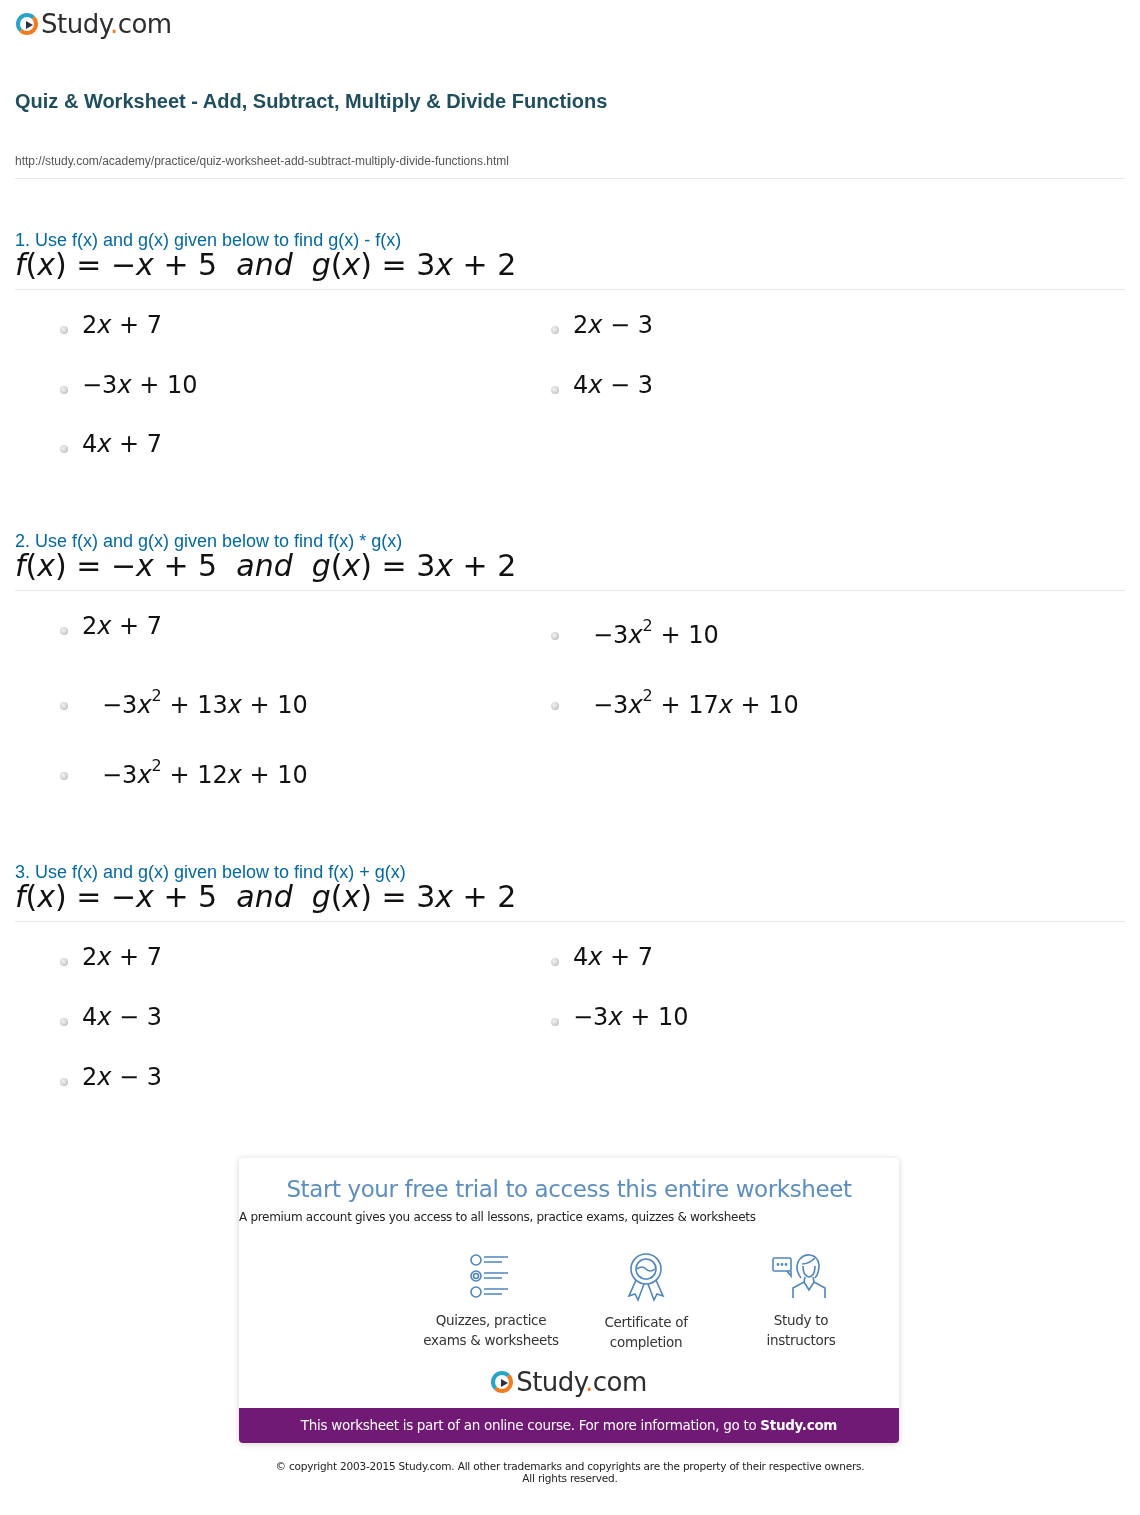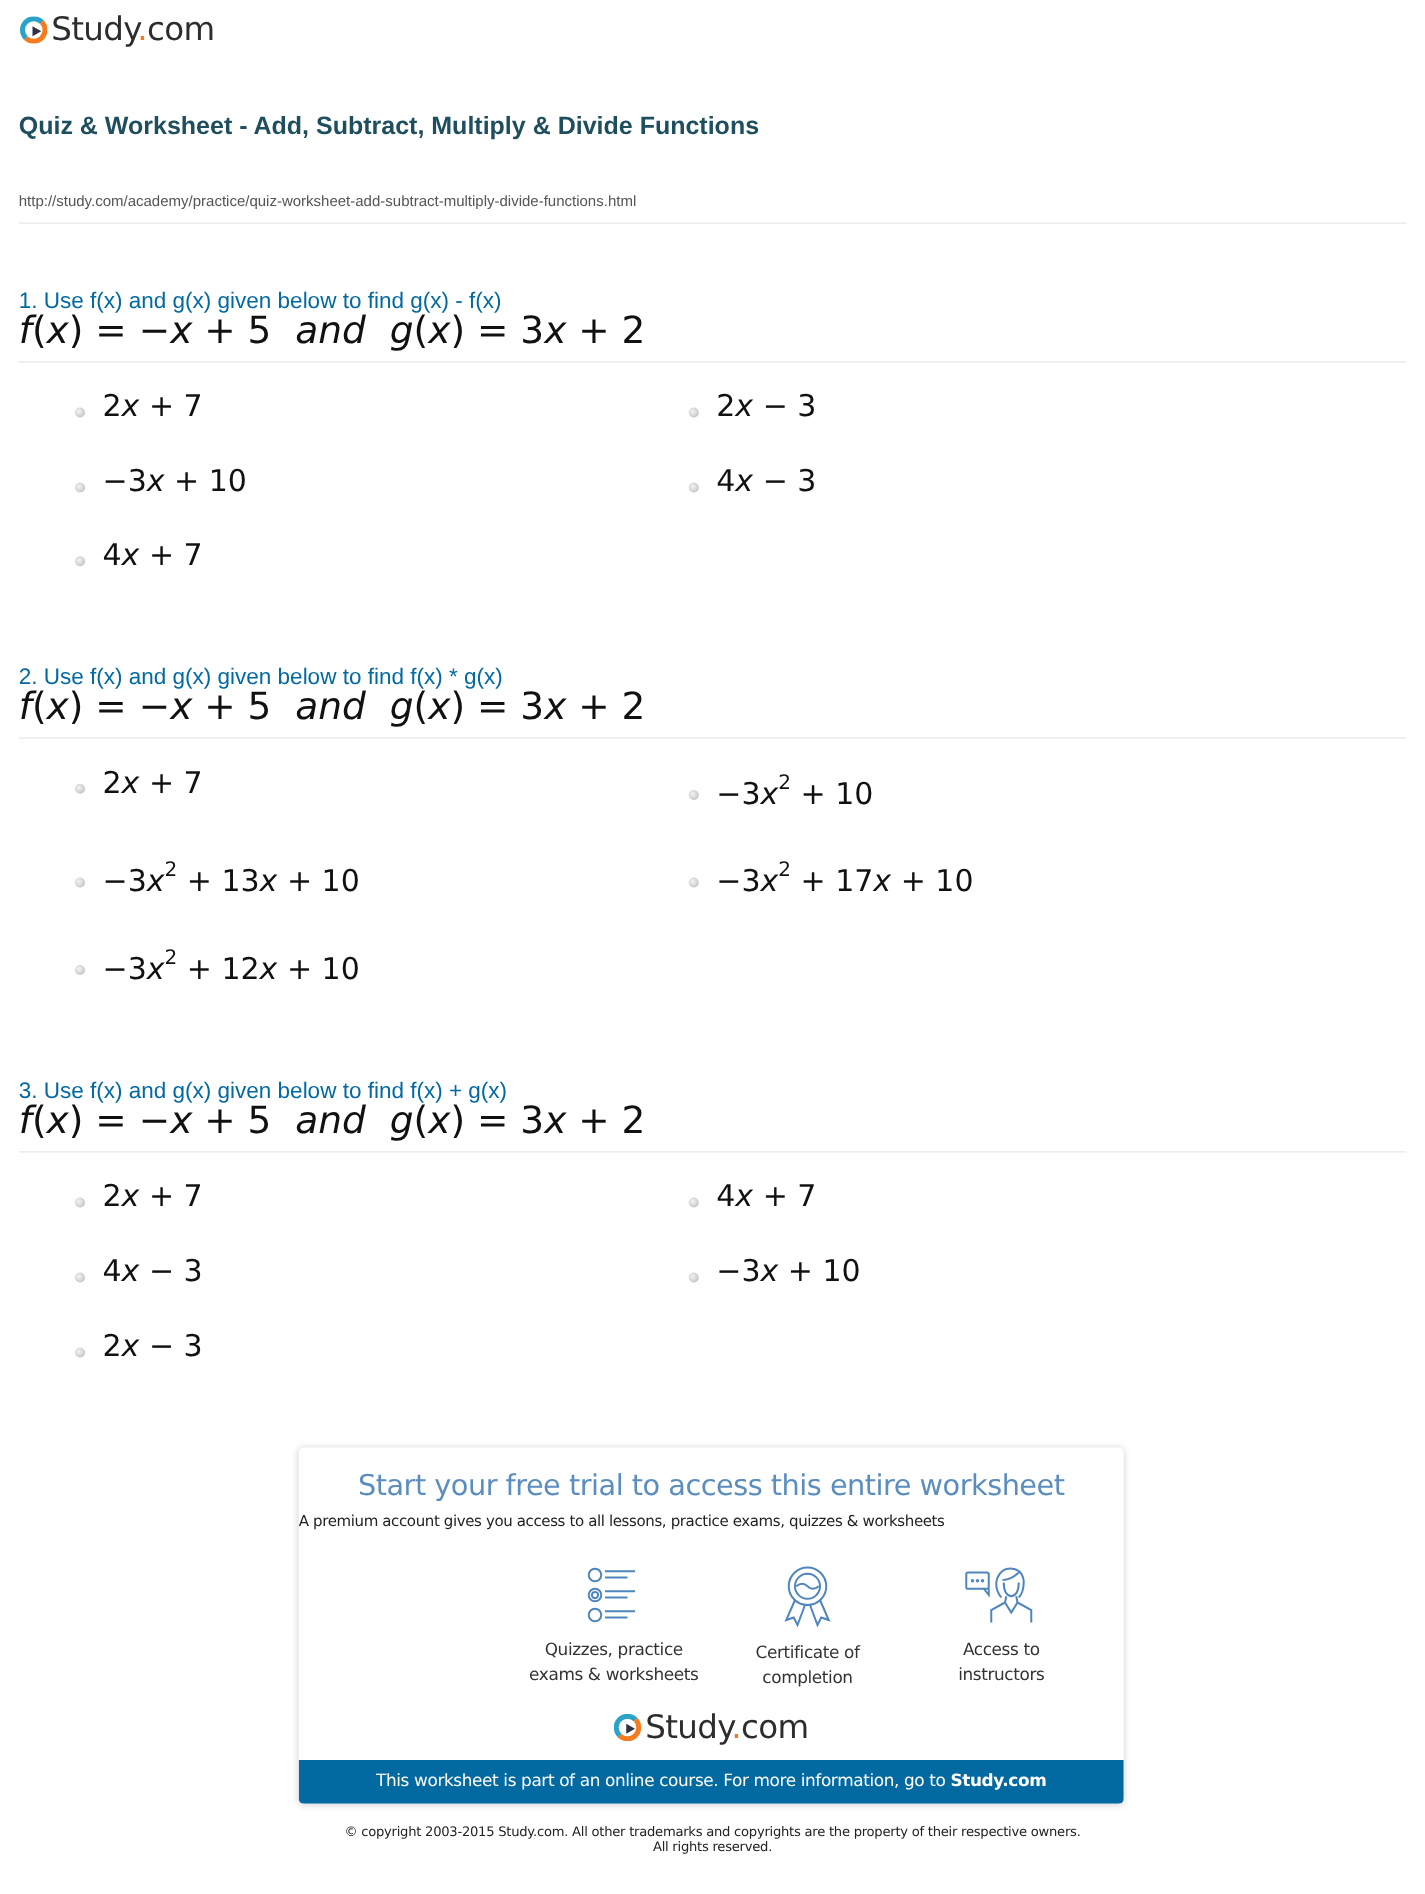--- a/index.html
+++ b/index.html
@@ -17,32 +17,32 @@
 
   .q-prompt { position:absolute; left:15px; font-size:18px; color:#0369a1; line-height:20px; }
   .q-math { position:absolute; left:15px; font-family:"DejaVu Sans", sans-serif; font-size:30px; line-height:32px; color:#111; white-space:pre; }
   .q-math i { font-style:italic; }
 
   .opt { position:absolute; display:flex; align-items:center; font-family:"DejaVu Sans", sans-serif; font-size:24px; line-height:26px; color:#111; white-space:pre; }
   .radio { width:8px; height:8px; border-radius:50%; background:radial-gradient(circle at 40% 40%, #f3f3f3 0%, #cfcfcf 60%, #9a9a9a 100%); margin-right:14px; margin-top:9px; flex:none; }
   .opt.sup .radio { margin-top:0px; }
   .opt i { font-style:italic; }
   .opt sup { font-size:16px; vertical-align:12px; line-height:0; }
-  .opt.sup { padding-top:0; }
+  .opt.sup { padding-top:0;gap:20px; }
   .opt.sup .txt { margin-top:8px; }
 
   .promo { position:absolute; left:239px; top:1158px; width:660px; height:285px; background:#fff; border-radius:4px; box-shadow:0 1px 6px rgba(0,0,0,0.18); overflow:hidden; }
   .promo-title { position:absolute; left:0; width:100%; top:18px; text-align:center; font-family:"DejaVu Sans", sans-serif; font-size:23px; font-weight:400; color:#5b8ebf; letter-spacing:-0.4px; }
   .promo-sub { position:absolute; left:0; width:100%; top:52px; text-align:left; font-family:"DejaVu Sans", sans-serif; font-size:12px; color:#222; letter-spacing:-0.3px; }
   .feature { position:absolute; top:94px; width:150px; text-align:center; }
   .feature svg { display:block; margin:0 auto; }
   .feature-label { margin-top:10px; font-family:"DejaVu Sans", sans-serif; font-size:13.5px; line-height:20px; color:#333; letter-spacing:-0.3px; }
   .promo-logo { position:absolute; left:0; width:100%; top:210px; display:flex; justify-content:center; align-items:center; }
   .promo-logo .logo-mark { width:22px; height:22px; }
-  .promo-bar { position:absolute; left:0; bottom:0; width:100%; height:35px; background:#0369a1; color:#fff; text-align:center; line-height:35px; font-family:"DejaVu Sans", sans-serif; font-size:13.5px; letter-spacing:-0.3px; }
+  .promo-bar { position:absolute; left:0; bottom:0; width:100%; height:35px; background:#701a75; color:#fff; text-align:center; line-height:35px; font-family:"DejaVu Sans", sans-serif; font-size:13.5px; letter-spacing:-0.3px; }
   .promo-bar b { font-weight:bold; }
   .copyright { position:absolute; left:0; width:1140px; top:1460px; text-align:center; font-family:"DejaVu Sans", sans-serif; font-size:10.5px; line-height:12px; color:#222; letter-spacing:-0.2px; }
 </style>
 </head>
 <body>
 
 <div class="logo">
   <span class="logo-mark"></span>
   <span class="logo-text"><span>Study</span><span class="dot">.</span><span>com</span></span>
 </div>
@@ -157,21 +157,21 @@
       <circle cx="7" cy="12.5" r="0.6" fill="#4f86bd"></circle>
       <circle cx="11" cy="12.5" r="0.6" fill="#4f86bd"></circle>
       <circle cx="15" cy="12.5" r="0.6" fill="#4f86bd"></circle>
       <path d="M30 26 Q24 18 27 10 Q31 2 39 3 Q47 4 48 13 Q48 22 44 26"></path>
       <path d="M31 12 Q38 12 44 6"></path>
       <path d="M32 14 Q32 24 38 25 Q44 24 44 14"></path>
       <path d="M34 25 L33 30 L22 36 L22 46 M42 25 L43 30 L54 36 L54 46"></path>
       <path d="M33 30 L38 38 L43 30"></path>
     </svg>
     <div class="feature-label">
-        <div>Access to</div>
+        <div>Study to</div>
         <div>instructors</div>
       </div>
   </div>
 
   <div class="promo-logo">
     <span class="logo-mark"></span>
     <span class="logo-text"><span>Study</span><span class="dot">.</span><span>com</span></span>
   </div>
 
   <div class="promo-bar">

